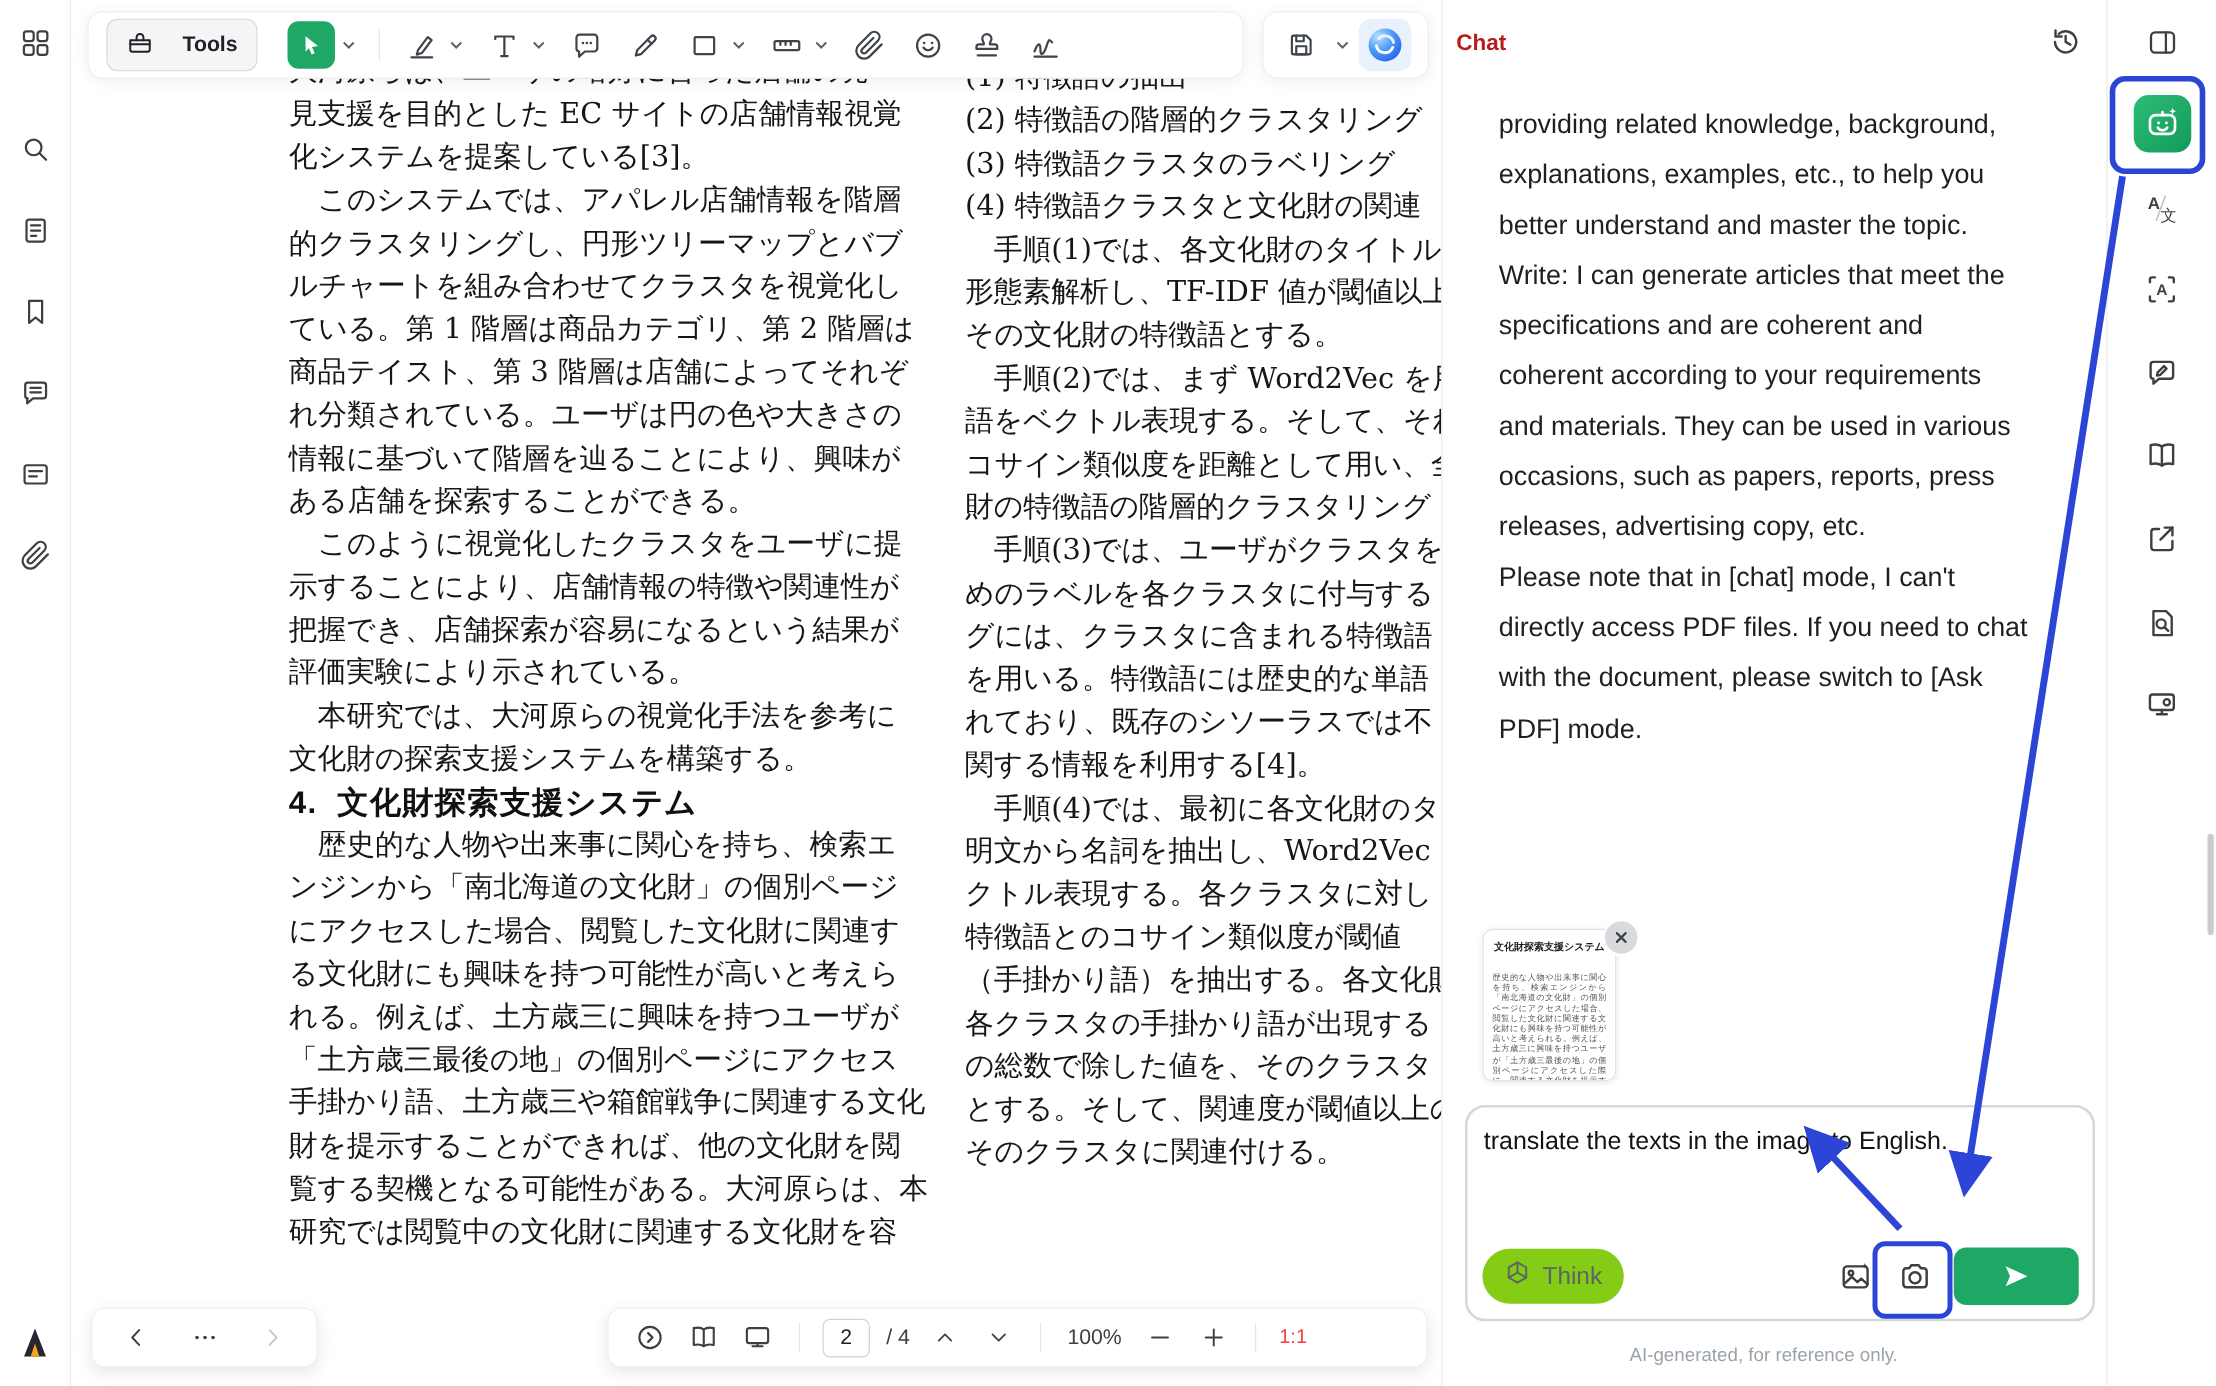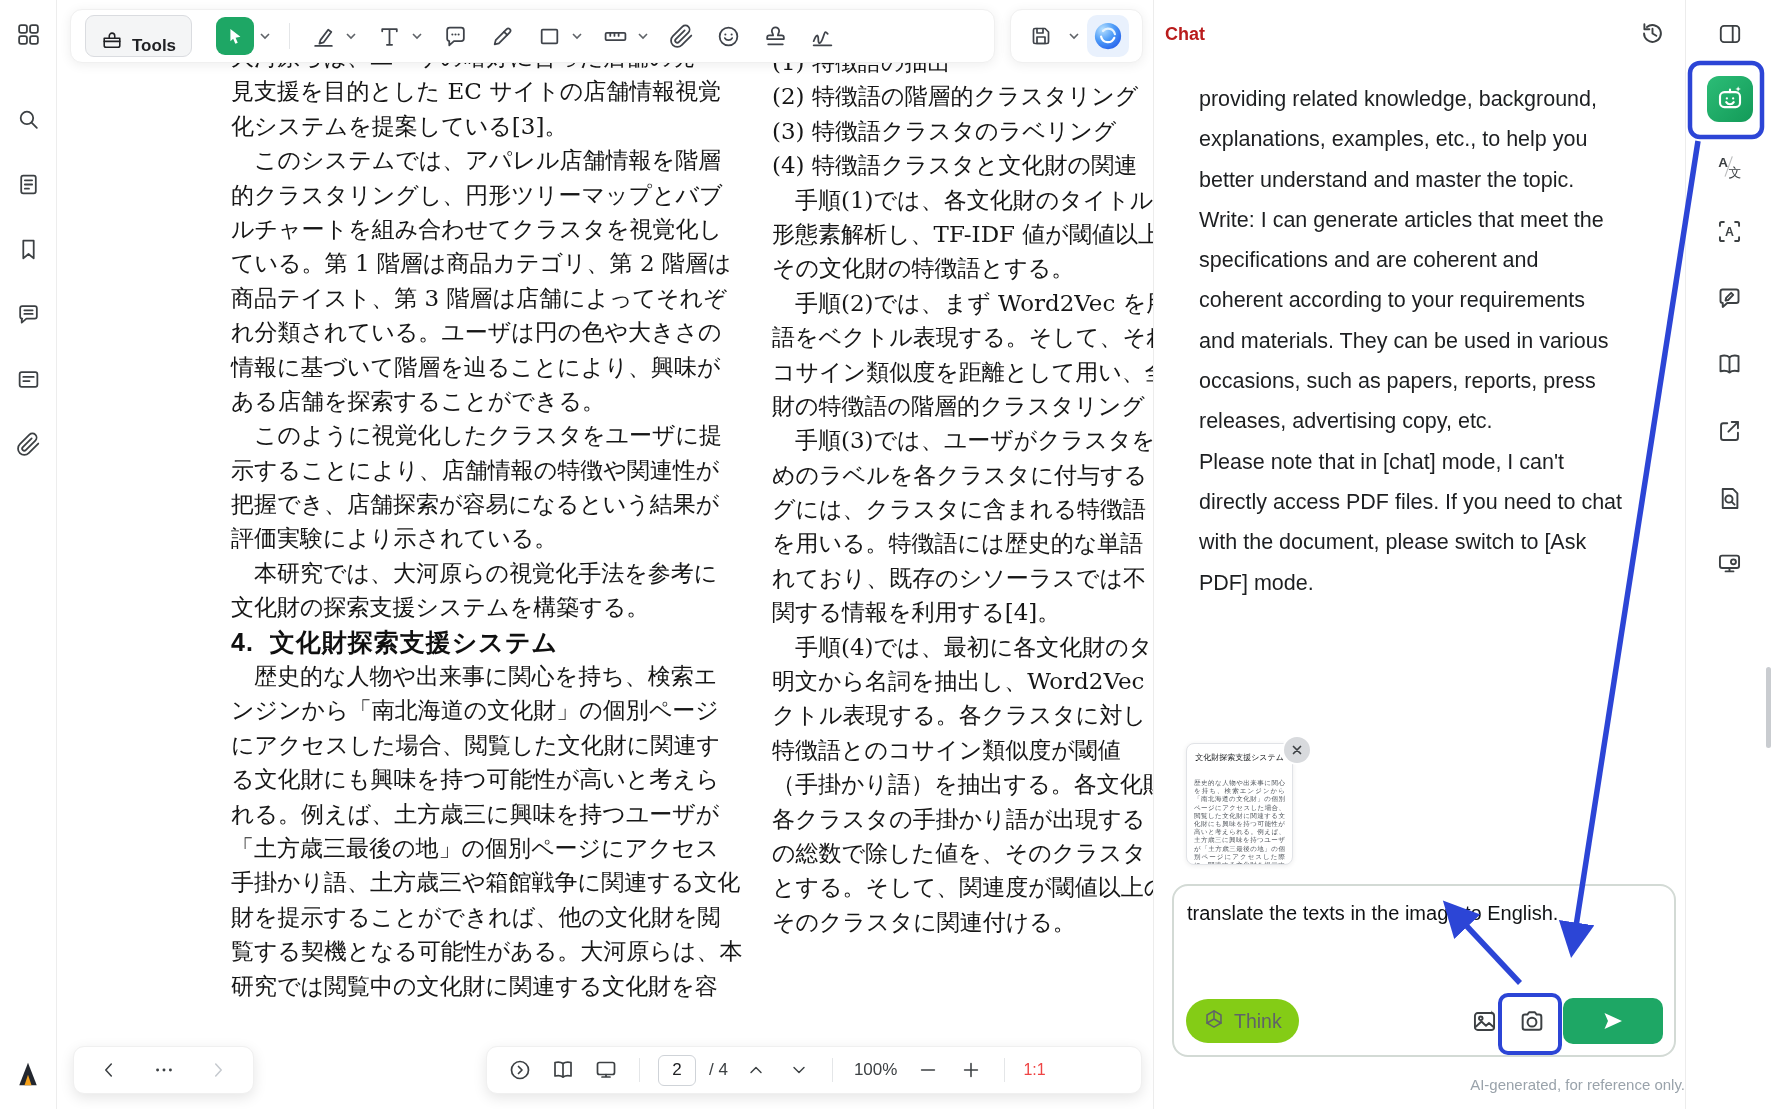--- a/index.html
+++ b/index.html
@@ -20,21 +20,21 @@
   .doc-col{position:absolute;font-family:"DejaVu Serif","Liberation Serif",serif;font-size:23px;color:#161616}
   .doc-line{white-space:pre;line-height:34.4px;height:34.4px}
   .col-left{left:174px;top:40px;width:515px}
   .col-right{left:715px;top:45px;width:560px}
   .doc-heading{font-family:"Liberation Sans",sans-serif;font-weight:700;font-size:25px;line-height:34.4px;height:34.4px;letter-spacing:1px;white-space:pre;color:#101010}
 
   
   .toolbar{position:absolute;top:9px;height:54px;background:#fff;border:1px solid #f0f0f0;border-radius:12px;box-shadow:0 2px 12px rgba(0,0,0,.07);display:flex;align-items:center;z-index:15}
   .toolbar-main{left:13px;width:925px;padding:0 14px}
   .toolbar-save{left:953px;width:133px;justify-content:center;gap:5px;padding:0 8px}
-  .tools-btn{display:flex;align-items:flex-end;gap:9px;height:42px;padding:0 15px;background:#f4f5f6;border:1px solid #dadce0;border-radius:9px;font-weight:700;font-size:17px;color:#202124}
+  .tools-btn{display:flex;align-items:center;gap:23px;height:42px;padding:0 15px;background:#f4f5f6;border:1px solid #dadce0;border-radius:9px;font-weight:700;font-size:17px;color:#202124}
   .sel-btn{width:38px;height:38px;border-radius:9px;background:#1ea765;display:flex;align-items:center;justify-content:center;margin-left:24px}
   .chev{display:flex;align-items:center;justify-content:center;width:16px;margin-left:3px;color:#5f6368}
   .tb-div{width:1px;height:26px;background:#e4e6e8;margin:0 16px}
   .tool-btn{width:34px;height:34px;display:flex;align-items:center;justify-content:center;color:#3f434a;margin-left:13px}
   .tool-btn.nml{margin-left:0}
   .ai-top-btn{width:42px;height:42px;border-radius:10px;background:#e9f1fd;display:flex;align-items:center;justify-content:center}
 
   
   .pager-bar{position:absolute;left:16px;top:1046px;width:181px;height:48px;background:#fff;border:1px solid #f0f0f0;border-radius:11px;box-shadow:0 4px 14px rgba(0,0,0,.10);display:flex;align-items:center;justify-content:space-between;padding:0 20px;z-index:15}
   .view-bar{position:absolute;left:429px;top:1046px;width:656px;height:48px;background:#fff;border:1px solid #f0f0f0;border-radius:11px;box-shadow:0 4px 14px rgba(0,0,0,.10);display:flex;align-items:center;padding:0 18px;gap:13px;z-index:15}
@@ -46,31 +46,31 @@
   .fit-btn{font-size:16px;color:#ef4444;font-weight:500}
   .disabled{color:#c6cacf}
 
   
   .chat-panel{position:absolute;left:1153px;top:0;width:532px;height:100%;background:#fff;border-left:1px solid #ececec;z-index:20}
   .chat-title{position:absolute;left:11px;top:24px;font-size:18px;font-weight:700;color:#b91c1c}
   .history-btn{position:absolute;right:19px;top:20px;color:#3c4043}
   .chat-msgs{position:absolute;left:45px;top:79px;width:478px}
   .chat-line{font-size:21.5px;line-height:40.3px;color:#1d1f21;white-space:pre}
   .attach{position:absolute;left:32px;top:743px;width:107px;height:122px;border:1px solid #e1e3e7;border-radius:8px;background:#fff;box-shadow:0 1px 5px rgba(0,0,0,.08);padding:8px 7px;overflow:hidden}
-  .attach-title{font-size:8px;font-weight:400;text-align:center;color:#17191c;margin-bottom:16px;white-space:nowrap}
+  .attach-title{font-size:8px;font-weight:700;text-align:center;color:#17191c;margin-bottom:16px;white-space:nowrap}
   .attach-body{font-size:6.5px;line-height:8.2px;color:#4f545b;text-align:justify}
   .attach-close{position:absolute;left:130px;top:737px;width:26px;height:26px;border-radius:50%;background:#d8dadd;display:flex;align-items:center;justify-content:center;color:#3c4043;box-shadow:0 0 0 2px #fff;z-index:2}
   .input-box{position:absolute;left:18px;top:884px;width:504px;height:173px;border:2px solid #d3dad5;border-radius:16px;background:#fff}
   .input-text{position:absolute;left:13px;top:16px;font-size:20px;color:#101214}
   .input-row{position:absolute;left:12px;right:11px;bottom:11px;display:flex;align-items:center}
   .think{display:flex;align-items:center;gap:9px;height:44px;padding:0 17px;border-radius:22px;background:#84cc16;color:#5f6368;font-size:19.5px}
   .grow{flex:1}
   .act-btn{width:34px;height:34px;display:flex;align-items:center;justify-content:center;color:#3c4043;margin-left:14px}
   .send{width:100px;height:46px;border-radius:10px;background:#1ea765;display:flex;align-items:center;justify-content:center;margin-left:14px}
-  .disclaimer{position:absolute;left:0;right:0;bottom:16px;text-align:right;font-size:15px;color:#9aa3ab}
+  .disclaimer{position:absolute;left:0;right:17px;bottom:16px;text-align:center;font-size:15px;color:#9aa3ab}
 
   
   .right-rail{position:absolute;left:1685px;top:0;width:88px;height:100%;background:#fff;border-left:1px solid #ececec;z-index:20}
   .rr-btn{position:absolute;left:50%;transform:translateX(-50%);width:36px;height:36px;display:flex;align-items:center;justify-content:center;color:#3c4043}
   .ai-chip{position:absolute;left:50%;transform:translateX(-50%);top:76px;width:46px;height:46px;border-radius:12px;background:linear-gradient(135deg,#2cbd77,#139a58);display:flex;align-items:center;justify-content:center}
   .rr-scroll{position:absolute;right:2px;top:667px;width:5px;height:81px;border-radius:3px;background:#c9ccd0}
 
   
   .annot{position:absolute;left:0;top:0;z-index:40;pointer-events:none}
 </style>

